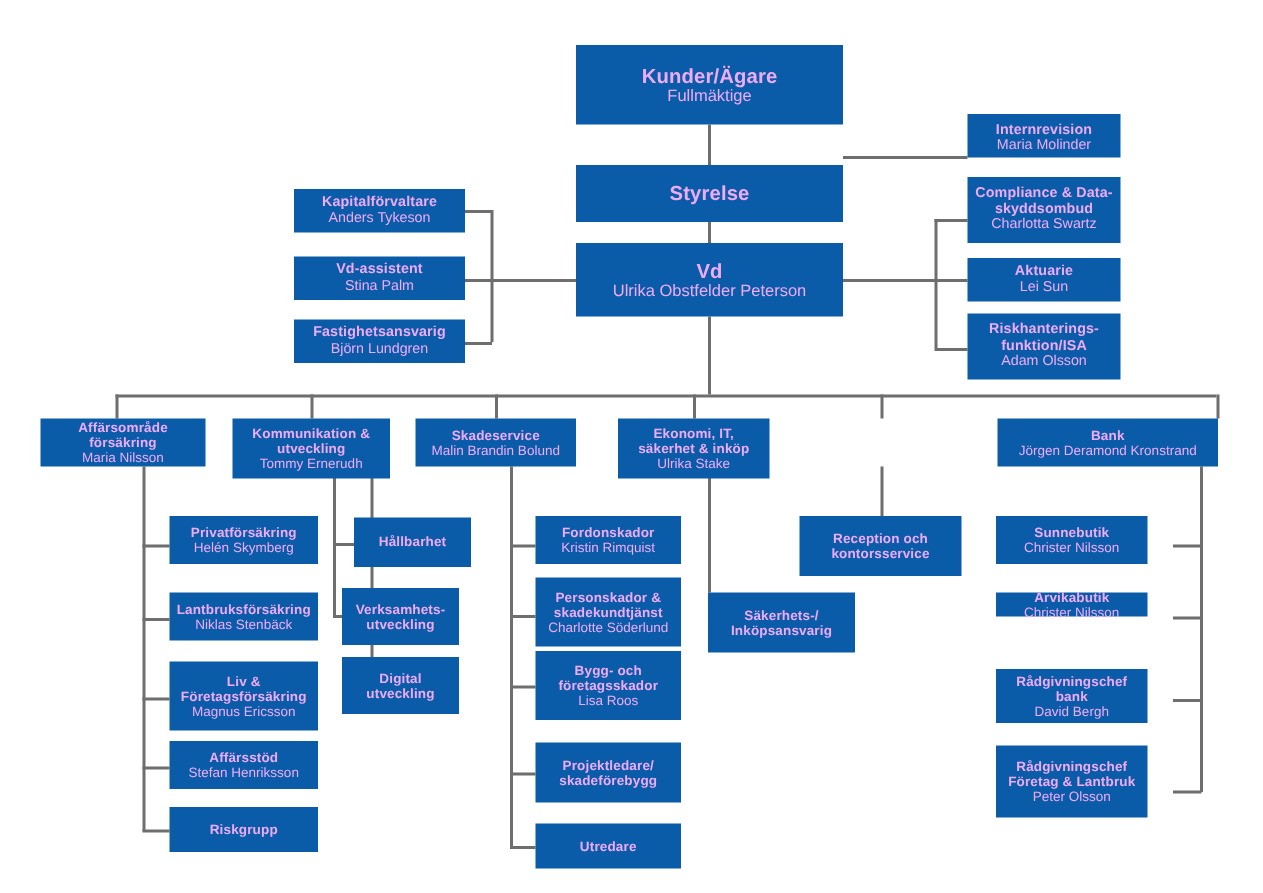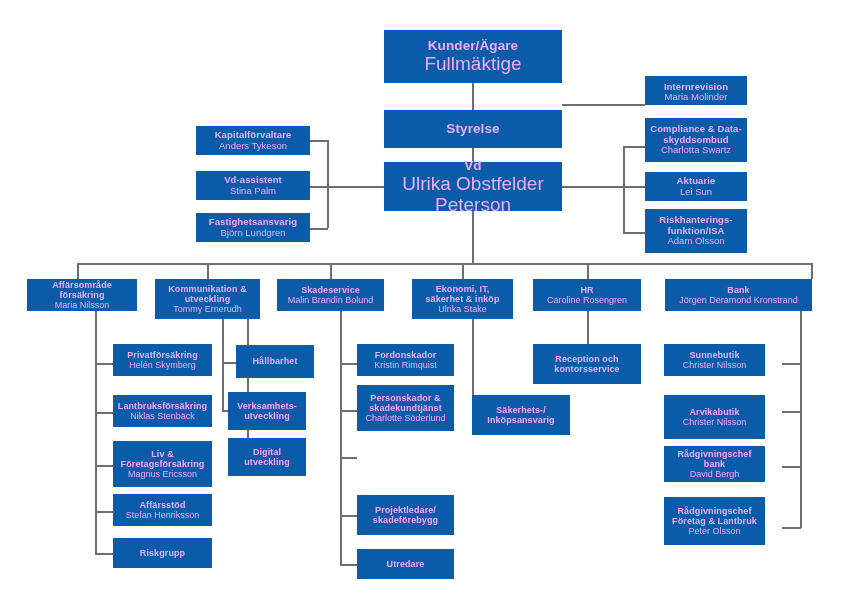--- a/index.html
+++ b/index.html
@@ -31,21 +31,21 @@
   }
   .box .t{
     font-weight:bold;
     letter-spacing:.1px;
   }
   .box .s{
     font-weight:normal;
   }
   
   .lg .t{font-size:13.5px;}
-  .lg .s{font-size:19px;}
+  .lg .s{font-size:11px;}
   .sm .t{font-size:9.5px;}
   .sm .s{font-size:9.5px;}
   .xs .t{font-size:9px;}
   .xs .s{font-size:9px;}
 
   
   .ln{
     position:absolute;
     background:#6e6e6e;
     z-index:1;
@@ -181,24 +181,20 @@
     <div class="t">Skadeservice</div>
     <div class="s">Malin Brandin Bolund</div>
   </div>
 
   <div class="box xs" style="left:412px;top:279px;width:101px;height:40px;">
     <div class="t">Ekonomi, IT,</div>
     <div class="t">säkerhet &amp; inköp</div>
     <div class="s">Ulrika Stake</div>
   </div>
 
-  <div class="box xs" style="left:533px;top:279px;width:108px;height:32px;">
-    <div class="t">HR</div>
-    <div class="s">Caroline Rosengren</div>
-  </div>
 
   <div class="box xs" style="left:665px;top:279px;width:147px;height:32px;">
     <div class="t">Bank</div>
     <div class="s">Jörgen Deramond Kronstrand</div>
   </div>
 
   <div class="box xs" style="left:113px;top:344px;width:99px;height:32px;">
     <div class="t">Privatförsäkring</div>
     <div class="s">Helén Skymberg</div>
   </div>
@@ -233,20 +229,25 @@
 
   <div class="box xs" style="left:357px;top:344px;width:97px;height:32px;">
     <div class="t">Fordonskador</div>
     <div class="s">Kristin Rimquist</div>
   </div>
   <div class="box xs" style="left:357px;top:385px;width:97px;height:46px;">
     <div class="t">Personskador &amp;</div>
     <div class="t">skadekundtjänst</div>
     <div class="s">Charlotte Söderlund</div>
   </div>
+  <div class="box xs" style="left:357px;top:434px;width:97px;height:46px;">
+    <div class="t">Bygg- och</div>
+    <div class="t">företagsskador</div>
+    <div class="s">Lisa Roos</div>
+  </div>
   <div class="box xs" style="left:357px;top:495px;width:97px;height:40px;">
     <div class="t">Projektledare/</div>
     <div class="t">skadeförebygg</div>
   </div>
   <div class="box xs" style="left:357px;top:549px;width:97px;height:30px;">
     <div class="t">Utredare</div>
   </div>
 
   <div class="box xs" style="left:472px;top:395px;width:98px;height:40px;">
     <div class="t">Säkerhets-/</div>
@@ -255,21 +256,21 @@
 
   <div class="box xs" style="left:533px;top:344px;width:108px;height:40px;">
     <div class="t">Reception och</div>
     <div class="t">kontorsservice</div>
   </div>
 
   <div class="box xs" style="left:664px;top:344px;width:101px;height:32px;">
     <div class="t">Sunnebutik</div>
     <div class="s">Christer Nilsson</div>
   </div>
-  <div class="box xs" style="left:664px;top:395px;width:101px;height:44px;align-items:center;">
+  <div class="box xs" style="left:664px;top:395px;width:101px;height:16px;align-items:center;">
     <div class="t">Arvikabutik</div>
     <div class="s">Christer Nilsson</div>
   </div>
   <div class="box xs" style="left:664px;top:446px;width:101px;height:36px;">
     <div class="t">Rådgivningschef bank</div>
     <div class="s">David Bergh</div>
   </div>
   <div class="box xs" style="left:664px;top:497px;width:101px;height:48px;">
     <div class="t">Rådgivningschef</div>
     <div class="t">Företag &amp; Lantbruk</div>

